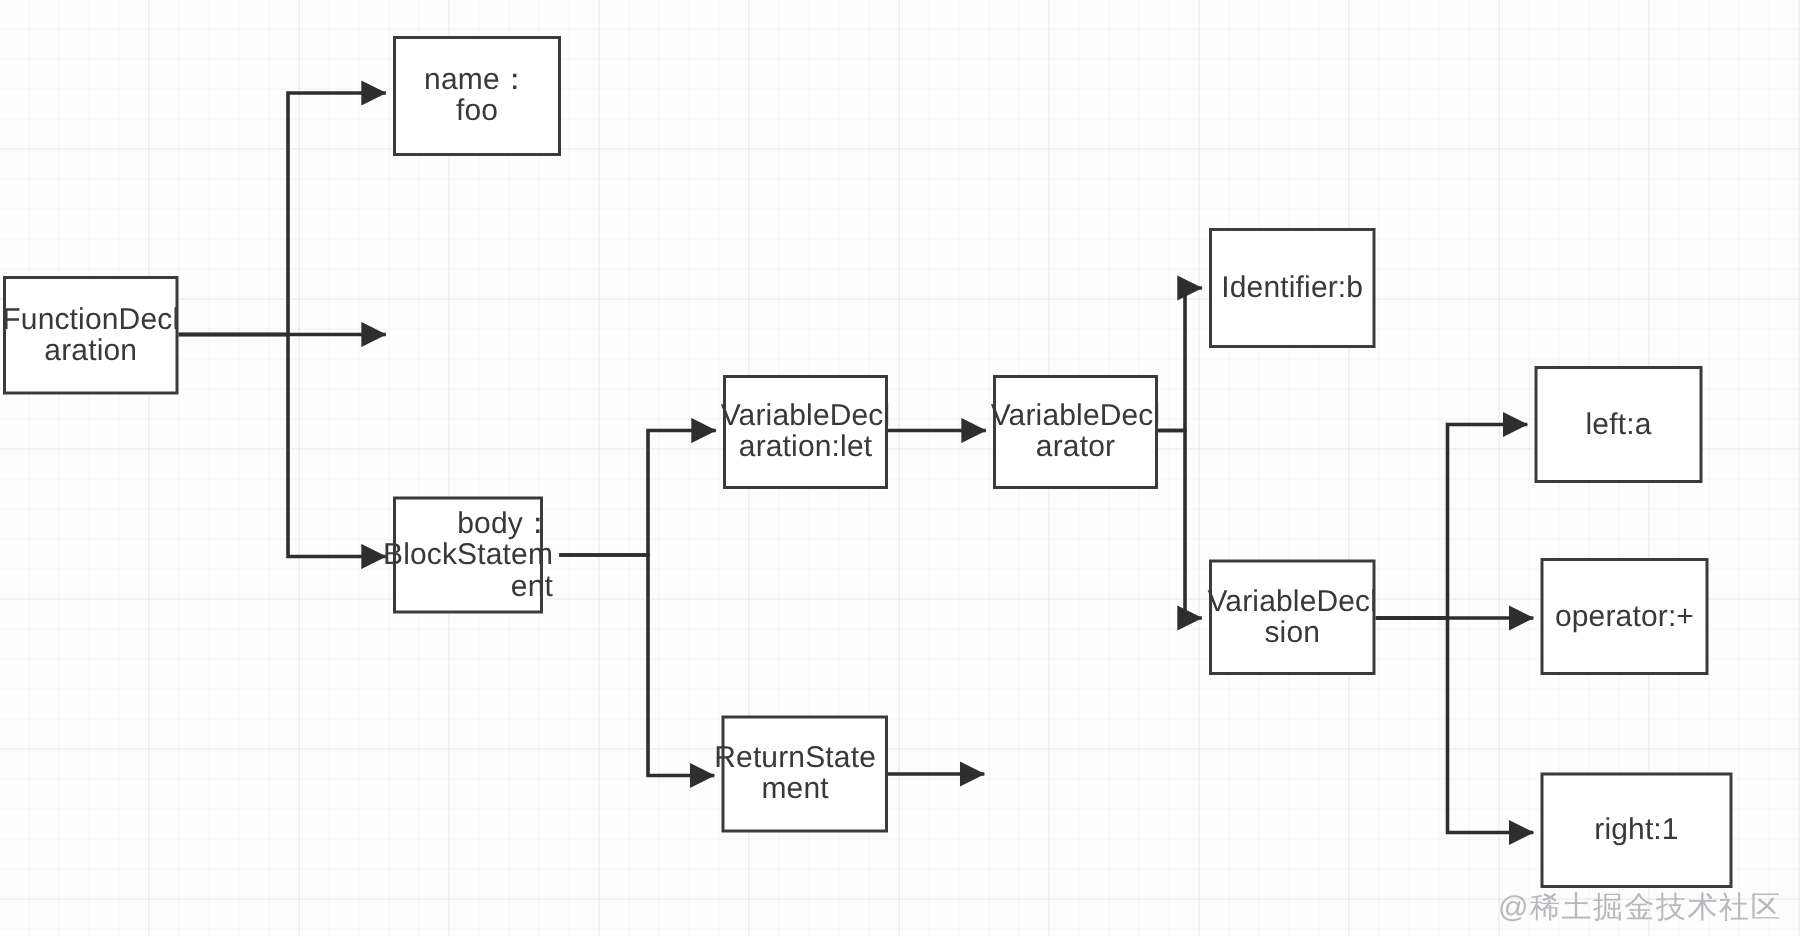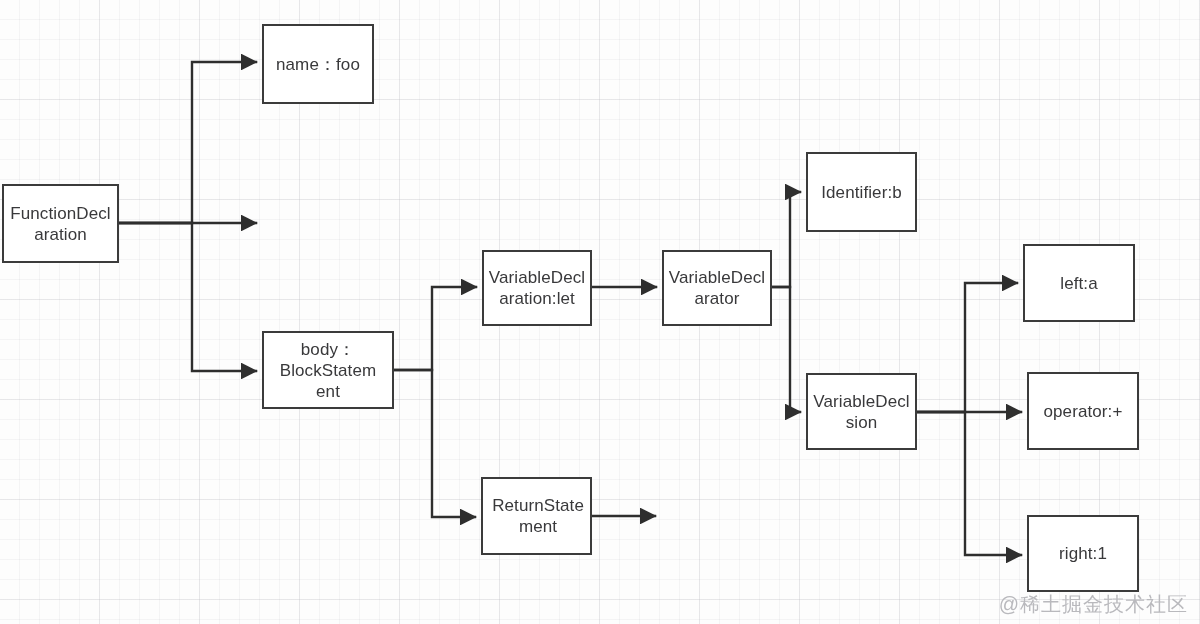--- a/index.html
+++ b/index.html
@@ -33,21 +33,21 @@
   .node {
     position: absolute;
     box-sizing: border-box;
     border: 2px solid #3b3b3b;
     background: #ffffff;
     display: flex;
     align-items: center;
     justify-content: center;
     text-align: center;
     color: #39393b;
-    font-size: 17px;
+    font-size: 20px;
     line-height: 21px;
     letter-spacing: 0.1px;
     z-index: 2;
   }
   .node-label {
     display: block;
     padding: 0 6px;
     white-space: pre-line;
   }
   .watermark {
@@ -97,21 +97,21 @@
   <div class="node" style="left:2px;  top:184px; width:117px; height:79px;">
     <span class="node-label">FunctionDecl
 aration</span>
   </div>
 
   <div class="node" style="left:262px; top:24px; width:112px; height:80px;">
     <span class="node-label">name：foo</span>
   </div>
 
 
-  <div class="node" style="left:262px; top:331px; width:132px; height:78px;">
+  <div class="node" style="left:262px; top:331px; width:100px; height:78px;text-align:right;">
     <span class="node-label">body：
 BlockStatem
 ent</span>
   </div>
 
   <div class="node" style="left:482px; top:250px; width:110px; height:76px;">
     <span class="node-label">VariableDecl
 aration:let</span>
   </div>
 
@@ -136,19 +136,19 @@
   </div>
 
   <div class="node" style="left:1023px; top:244px; width:112px; height:78px;">
     <span class="node-label">left:a</span>
   </div>
 
   <div class="node" style="left:1027px; top:372px; width:112px; height:78px;">
     <span class="node-label">operator:+</span>
   </div>
 
-  <div class="node" style="left:1027px; top:515px; width:112px; height:77px;justify-content:center;">
+  <div class="node" style="left:1027px; top:515px; width:128px; height:77px;justify-content:center;">
     <span class="node-label">right:1</span>
   </div>
 
   <div class="watermark">@稀土掘金技术社区</div>
 
 </div>
 
 </body></html>

